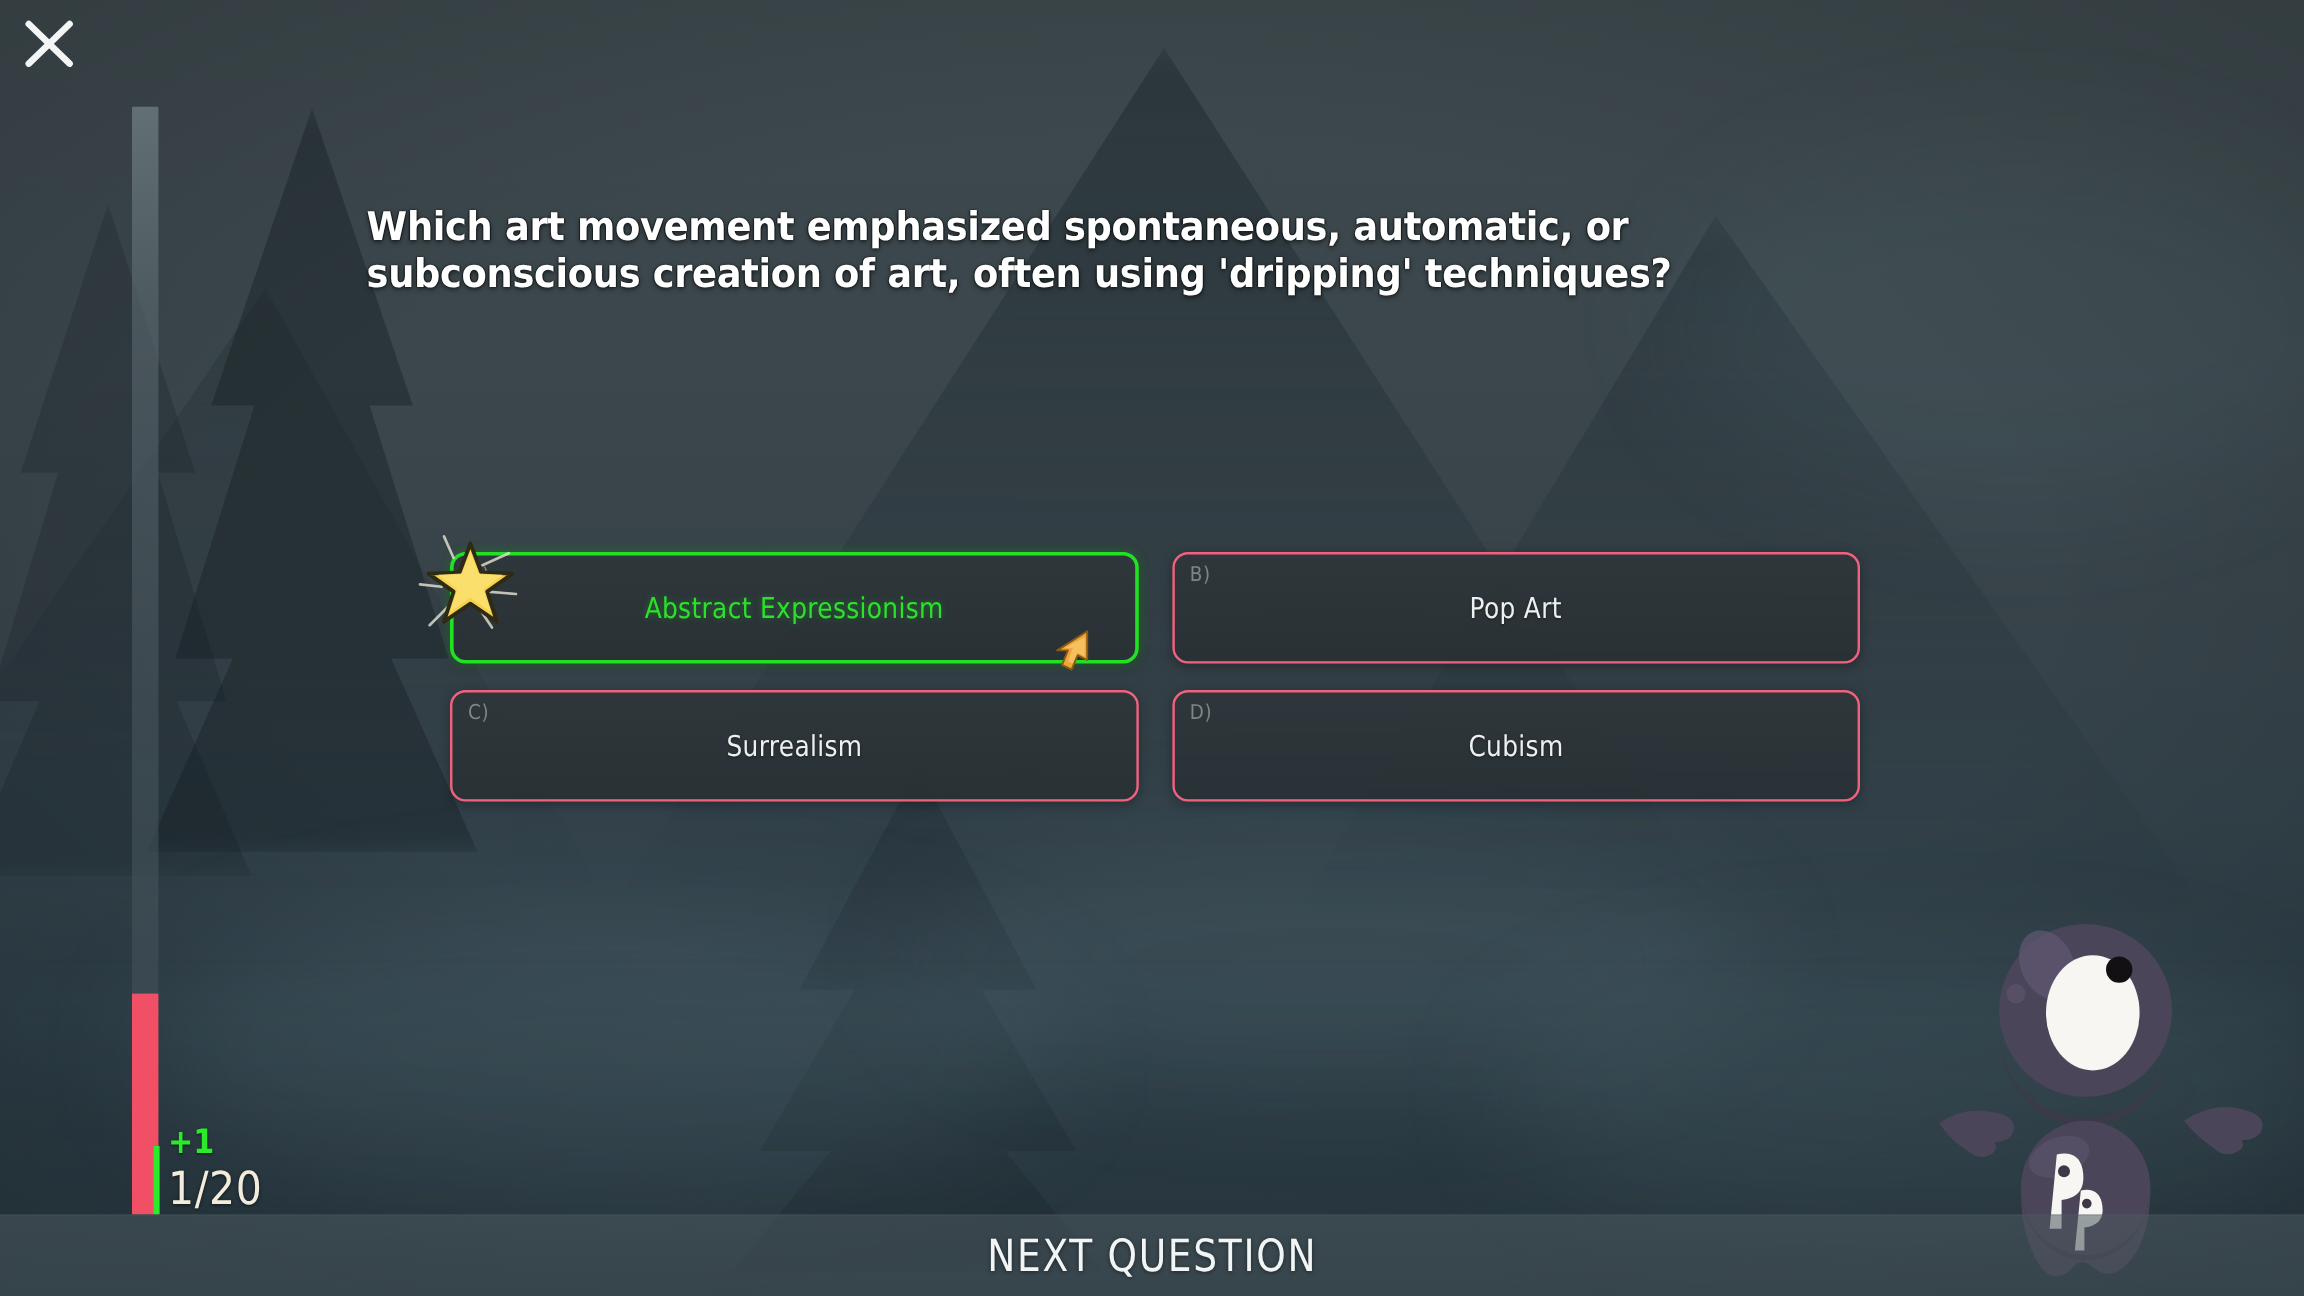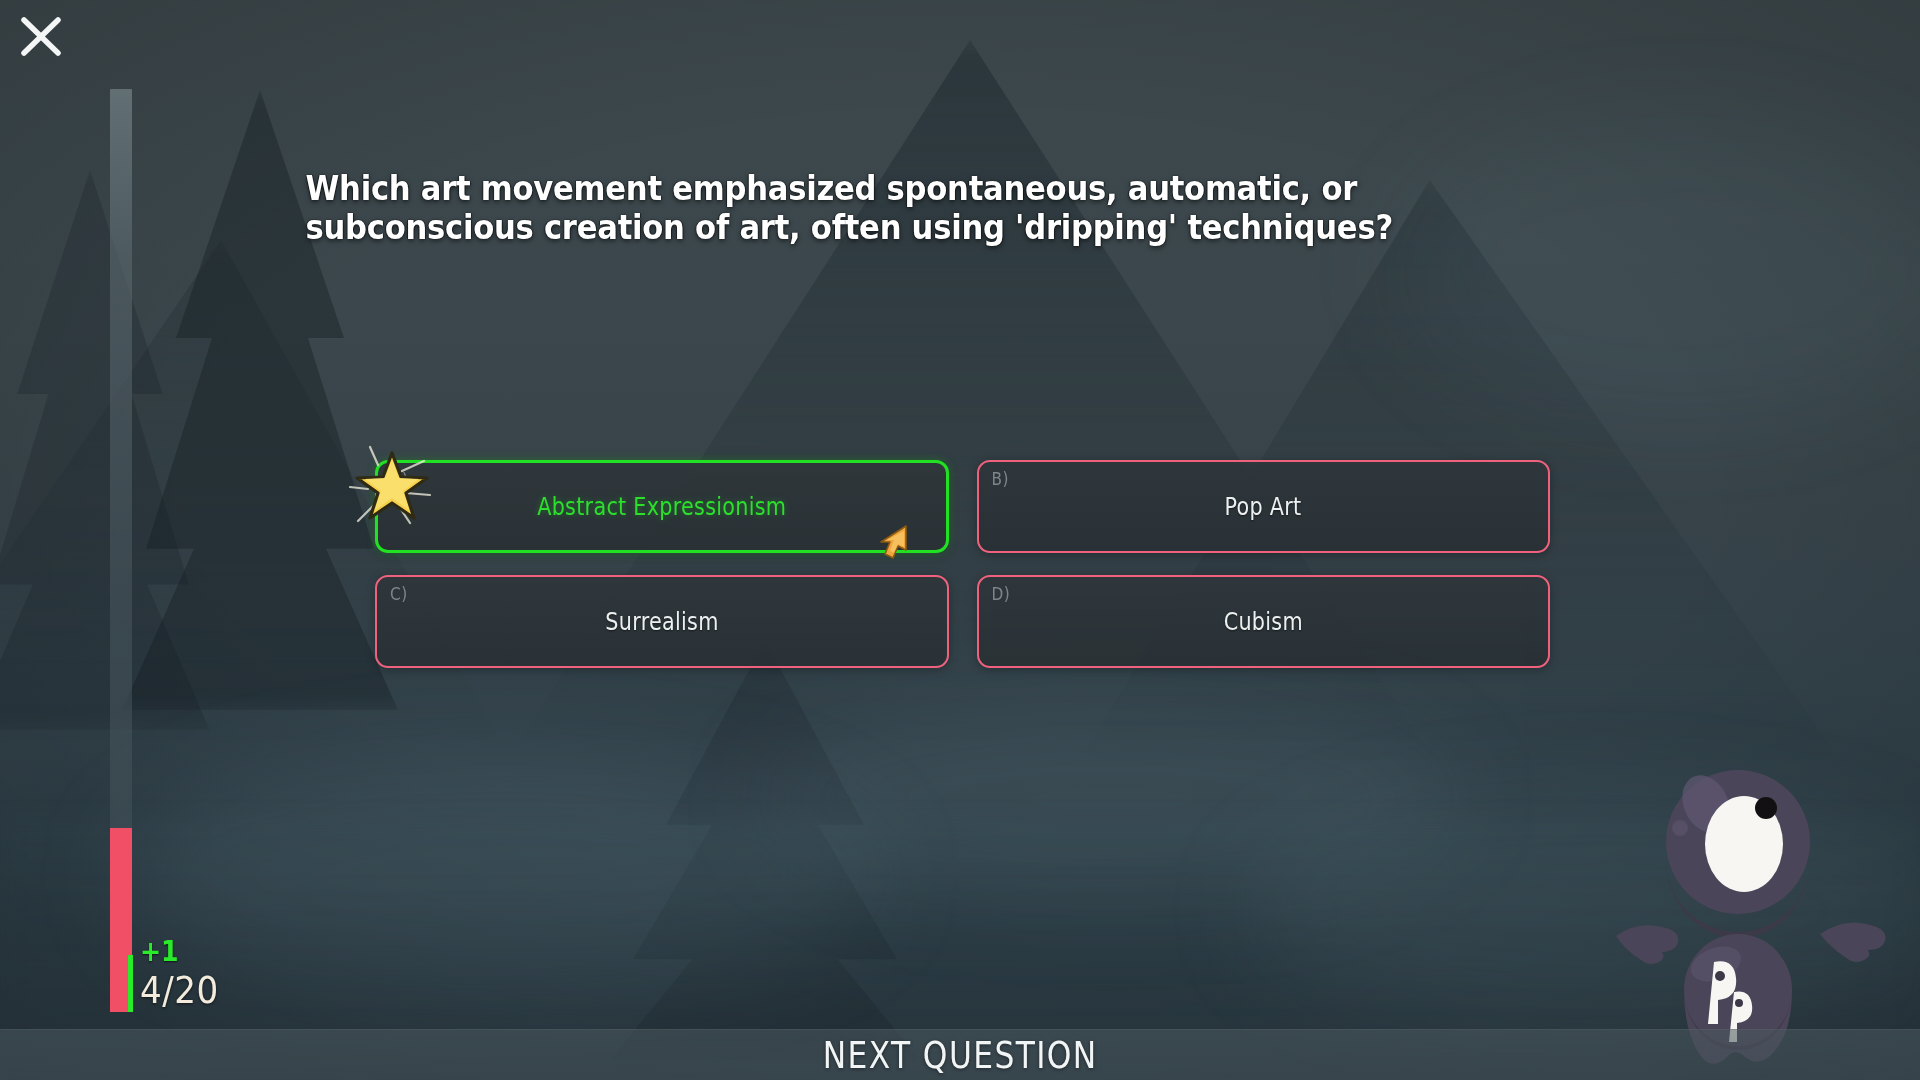--- a/index.html
+++ b/index.html
@@ -158,21 +158,21 @@
   }
 
   
   #mascot{
     position:absolute; right:22px; bottom:10px;
     width:300px; height:320px; z-index:25; pointer-events:none;
   }
 
   
   #next-bar{
-    position:absolute; left:0; right:0; bottom:0; height:51px;
+    position:absolute; left:0; right:0; bottom:0; height:68px;
     background:linear-gradient(180deg, rgba(74,88,94,.55), rgba(66,80,87,.62));
     display:flex; align-items:center; justify-content:center;
     cursor:pointer; z-index:36;
     border-top:1px solid rgba(120,138,145,.18);
   }
   #next-bar-label{
     font-family:"DejaVu Sans Condensed","Liberation Sans",sans-serif;
     font-size:37px; color:#f2f5f5; letter-spacing:1.5px;
     text-shadow:0 1px 4px rgba(0,0,0,.45);
     transform:scaleX(0.94);
@@ -204,21 +204,21 @@
     </g>
   </svg>
 </div>
 
 <div id="progress-track"></div>
 <div id="progress-fill"></div>
 <div id="progress-gain"></div>
 
 <div id="score-block">
   <div id="score-delta">+1</div>
-  <div id="score-value">4/20</div>
+  <div id="score-value">1/20</div>
 </div>
 
 <div id="question">
   <div id="question-text">Which art movement emphasized spontaneous, automatic, or subconscious creation of art, often using 'dripping' techniques?</div>
 </div>
 
 <div id="answers">
 
   <div class="answer correct">
     <span class="ans-letter">A)</span>

